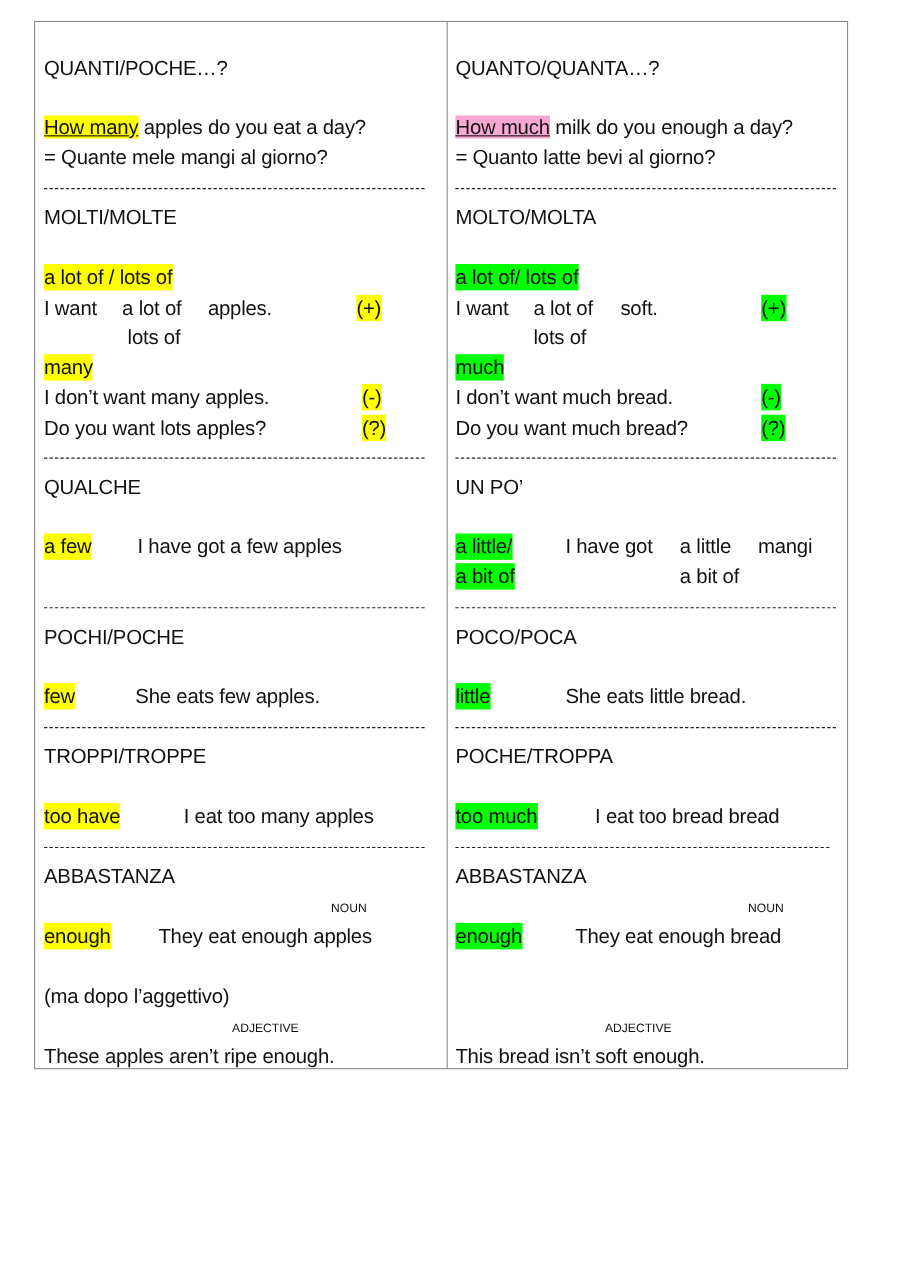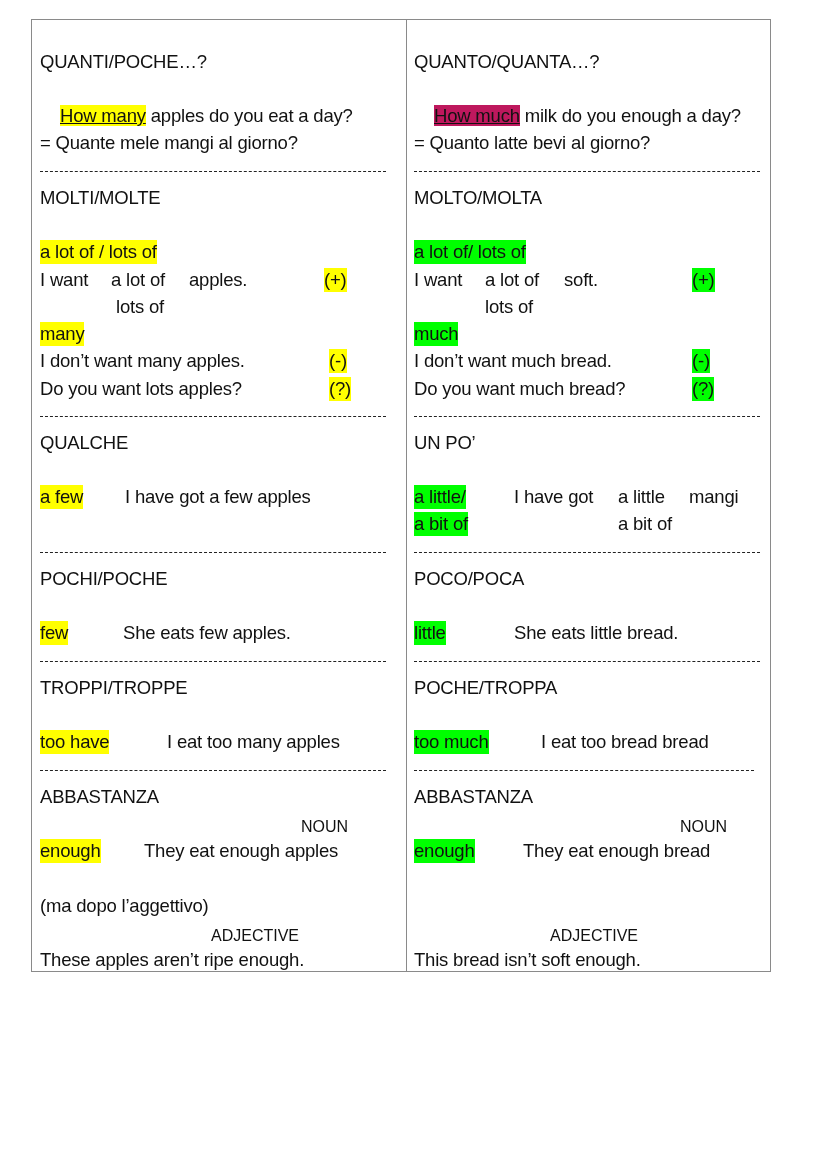--- a/index.html
+++ b/index.html
@@ -2,25 +2,25 @@
 <html><head>
   <meta charset="utf-8">
   <style>
     html, body { margin: 0; padding: 0; background: #ffffff; }
     body { width: 828px; height: 1171px; position: relative; overflow: hidden;
            font-family: "Liberation Sans", "DejaVu Sans", sans-serif; color: #111; }
     .table { position: absolute; left: 31px; top: 19px; width: 740px; height: 953px;
              border: 1px solid #8a8a8a; box-sizing: border-box; }
     .vline { position: absolute; left: 406px; top: 19px; width: 1px; height: 953px; background: #8a8a8a; }
     .t { position: absolute; font-size: 18.5px; line-height: 24px; white-space: pre; letter-spacing: -0.2px; }
-    .small { position: absolute; font-size: 16px; line-height: 13px; white-space: pre; }
+    .small { position: absolute; font-size: 11px; line-height: 13px; white-space: pre; }
     .hly { background: #ffff00; }
     .hlg { background: #00ff00; }
-    .hllg { background: #be185d; }
-    .u { text-decoration: underline; margin-left: 20px; }
+    .hllg { background: #f9a8d4; }
+    .u { text-decoration: underline; }
     .dash { position: absolute; height: 0; border-top: 1px dashed #222; }
   </style>
 </head>
 <body>
 
 <div class="table"></div>
 <div class="vline"></div>
 
 <div class="t" style="left:40px;top:50px">QUANTI/POCHE…?</div>
 <div class="t" style="left:40px;top:104px"><span class="hly u">How many</span><span> apples do you eat a day?</span></div>

